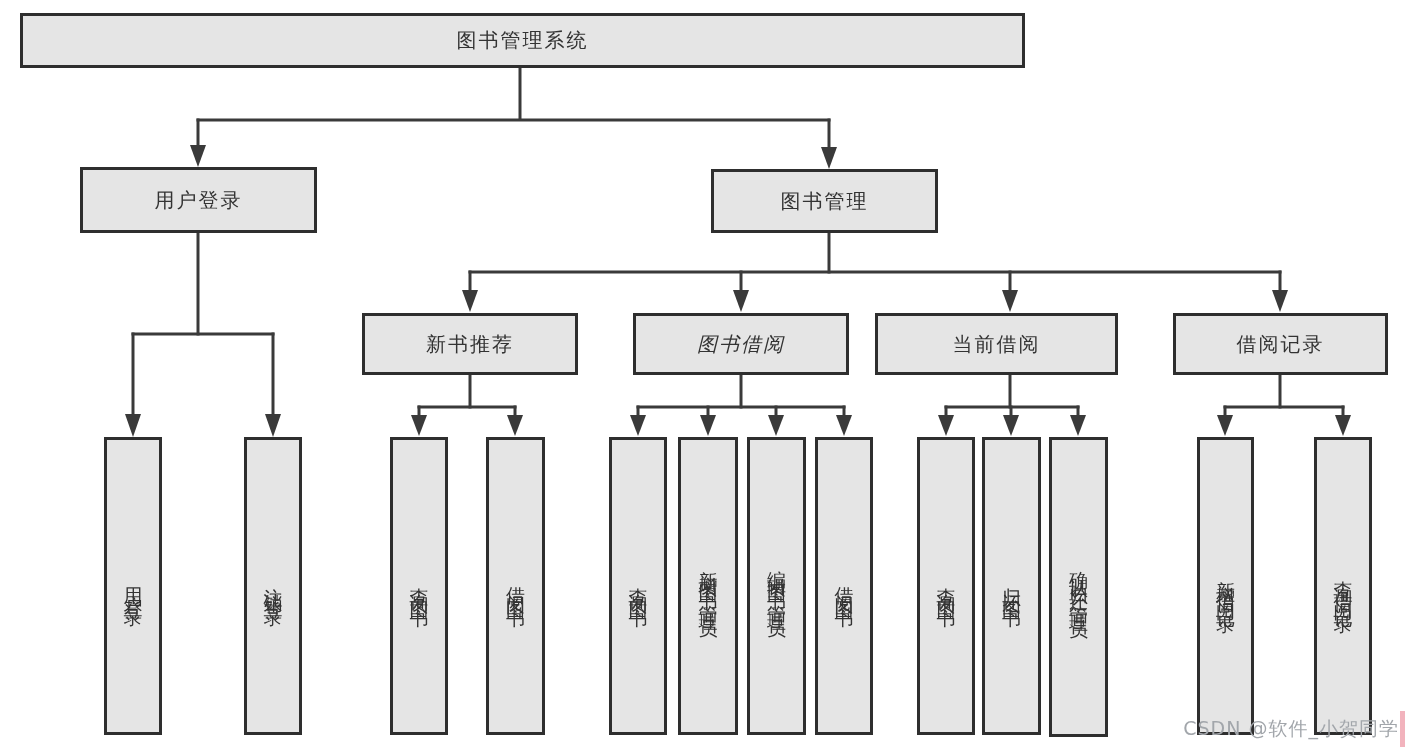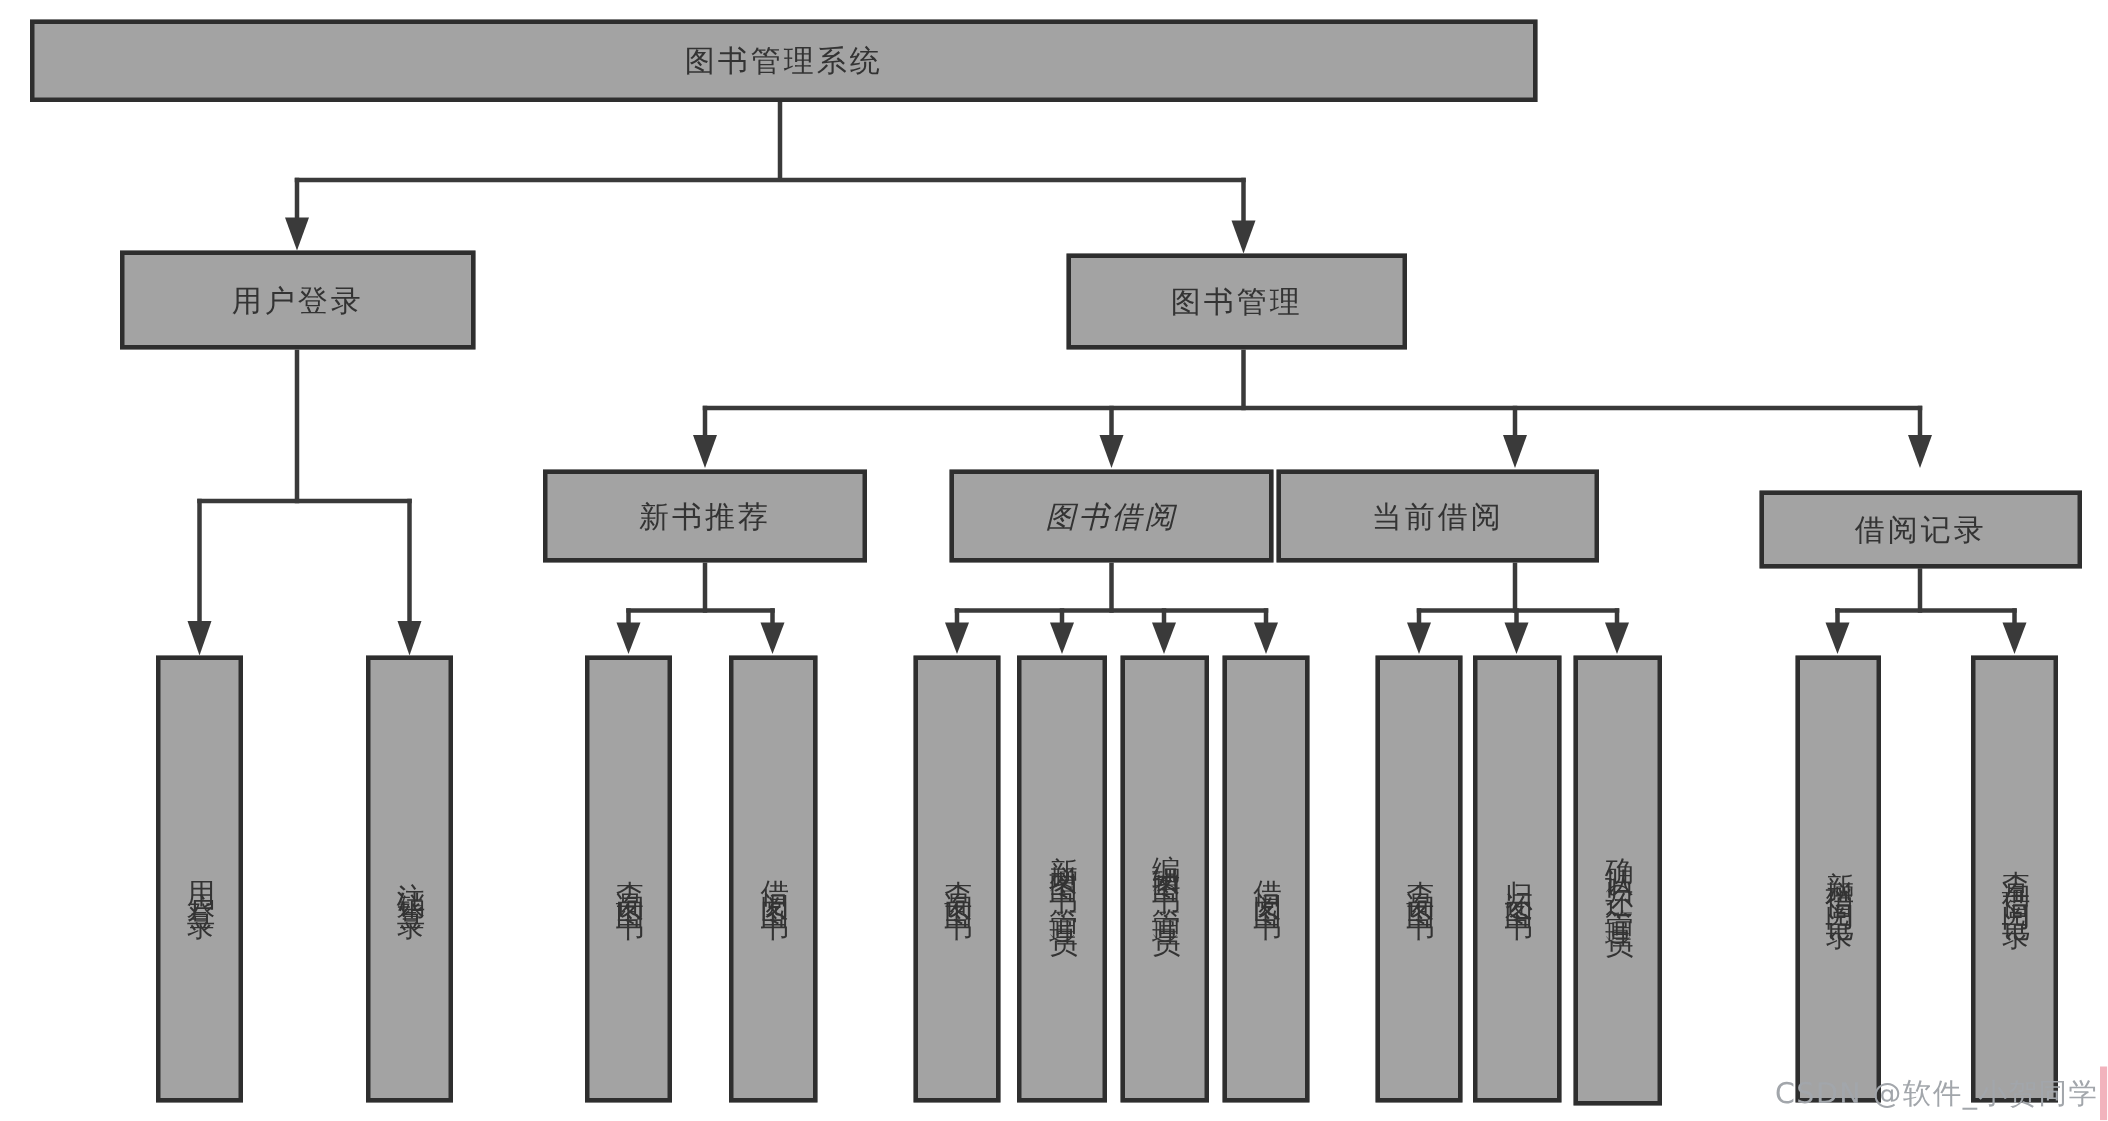--- a/index.html
+++ b/index.html
@@ -9,21 +9,21 @@
   html,body{margin:0;padding:0;background:#fff;}
   .stage{
     position:relative;width:1405px;height:747px;background:var(--background);
     font-family:"DejaVu Sans","Liberation Sans",sans-serif;overflow:hidden;
   }
   svg.connectors{position:absolute;left:0;top:0;width:1405px;height:747px;z-index:1;}
   svg.connectors line{stroke:var(--line);stroke-width:3;}
   svg.connectors polygon{fill:var(--line);stroke:none;}
   .node{
     position:absolute;box-sizing:border-box;border:3px solid var(--box-border);
-    background:#a3a3a3;display:flex;align-items:center;justify-content:center;
+    background:#e5e5e5;display:flex;align-items:center;justify-content:center;
     color:var(--text);z-index:2;text-align:center;
   }
   .h-node{font-size:20px;letter-spacing:2px;white-space:nowrap;}
   .v-node span{
     writing-mode:vertical-rl;text-orientation:mixed;
     font-size:19px;letter-spacing:7px;line-height:1.05;
   }
   .watermark{
     position:absolute;right:6px;bottom:5px;z-index:5;
     font-size:19px;color:var(--watermark);letter-spacing:1px;white-space:nowrap;text-align:right;
@@ -113,22 +113,22 @@
     </g>
   </svg>
 
   <div class="node h-node" style="left:20px;top:13px;width:1005px;height:55px;">图书管理系统</div>
 
   <div class="node h-node" style="left:80px;top:167px;width:237px;height:66px;">用户登录</div>
   <div class="node h-node" style="left:711px;top:169px;width:227px;height:64px;">图书管理</div>
 
   <div class="node h-node" style="left:362px;top:313px;width:216px;height:62px;">新书推荐</div>
   <div class="node h-node" style="left:633px;top:313px;width:216px;height:62px;font-style:italic;">图书借阅</div>
-  <div class="node h-node" style="left:851px;top:313px;width:215px;height:62px;">当前借阅</div>
-  <div class="node h-node" style="left:1173px;top:313px;width:215px;height:52px;margin-top:14px;">借阅记录</div>
+  <div class="node h-node" style="left:875px;top:313px;width:243px;height:62px;">当前借阅</div>
+  <div class="node h-node" style="left:1173px;top:313px;width:215px;height:62px;">借阅记录</div>
 
   <div class="node v-node" style="left:104px;top:437px;width:58px;height:298px;">
     <span>用户登录</span>
   </div>
   <div class="node v-node" style="left:244px;top:437px;width:58px;height:298px;">
     <span>注销登录</span>
   </div>
 
   <div class="node v-node" style="left:390px;top:437px;width:58px;height:298px;">
     <span>查询图书</span>

